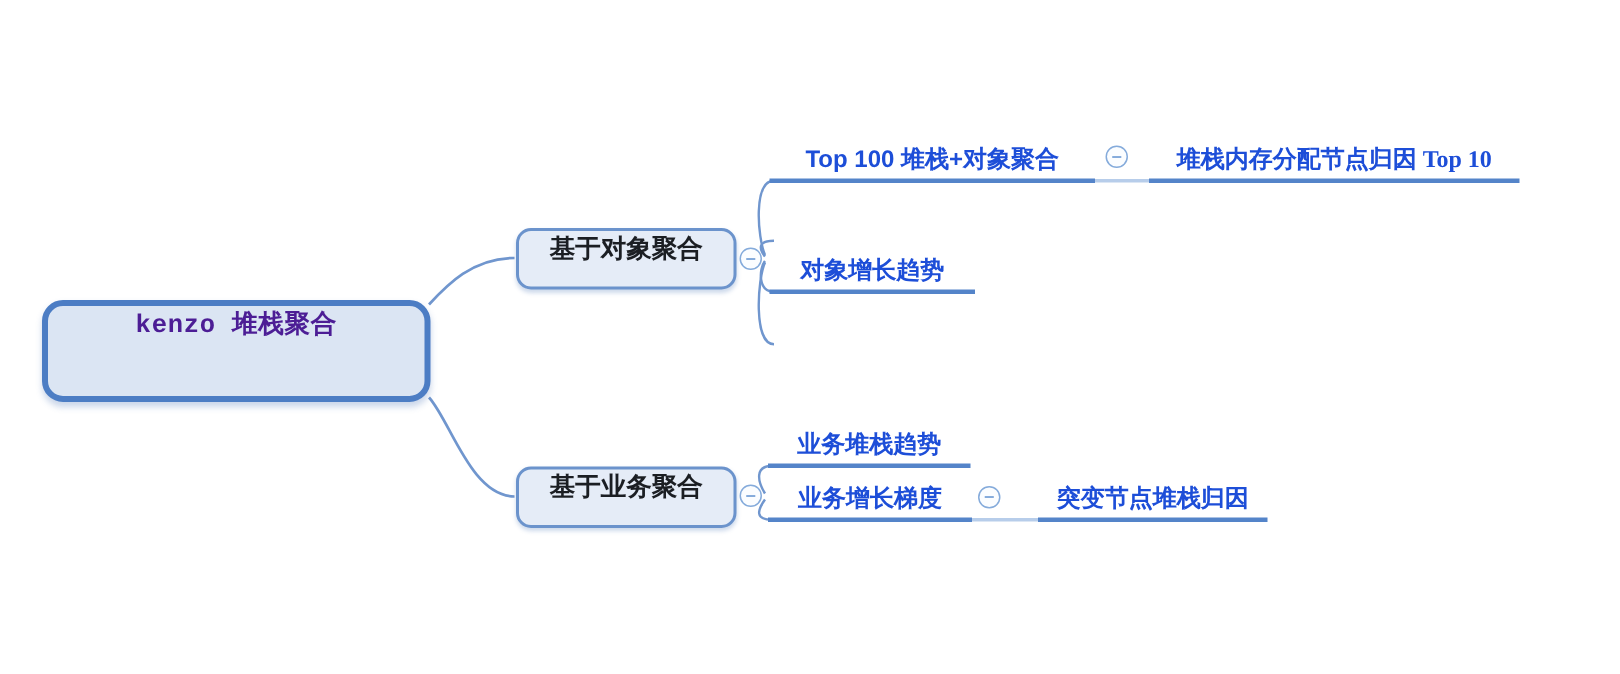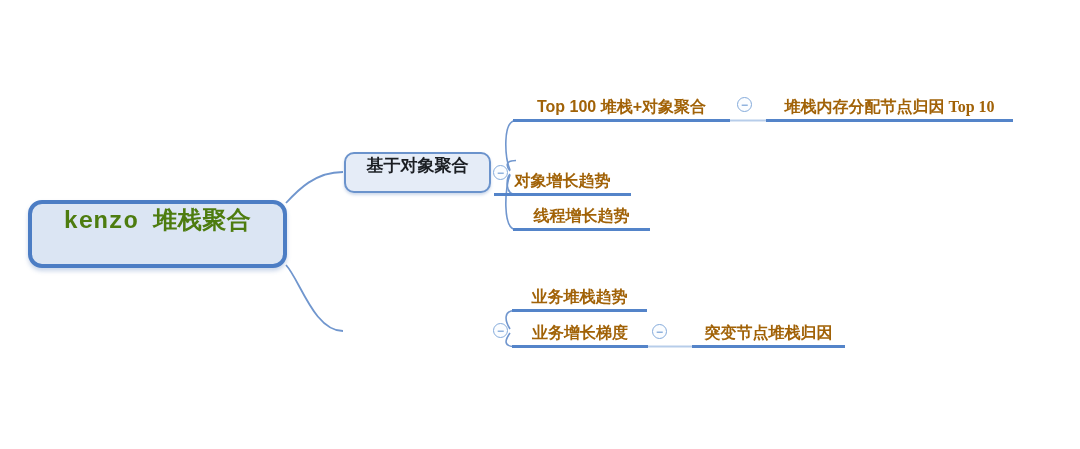--- a/index.html
+++ b/index.html
@@ -10,26 +10,26 @@
   .links{position:absolute;left:0;top:0;width:1080px;height:449px;}
   .node{
     position:absolute;box-sizing:border-box;display:flex;align-items:flex-start;justify-content:center;
     background:#e5ecf7;border:2px solid #6b93cc;border-radius:10px;
     box-shadow:0 2px 3px rgba(90,130,190,.30);
     font-size:17px;font-weight:600;color:#1b1e23;cursor:default;font-family:Liberation Mono, monospace;
   }
   .node.root{
     background:#dbe5f3;border:4px solid #4c7dc4;border-radius:14px;
     box-shadow:0 3px 4px rgba(70,110,180,.28);
-    font-size:24px;font-weight:700;color:#4d7c0f;letter-spacing:.5px;
+    font-size:17px;font-weight:700;color:#4c1d95;letter-spacing:.5px;
   }
   .leaf{
     position:absolute;box-sizing:border-box;height:28px;line-height:25px;
     border-bottom:3px solid #5484c9;text-align:center;white-space:nowrap;
-    font-size:16px;font-weight:600;color:#a16207;cursor:default;
+    font-size:16px;font-weight:600;color:#1d4ed8;cursor:default;
   }
   .collapse{
     position:absolute;box-sizing:border-box;width:15px;height:15px;border-radius:50%;
     background:#fbfdff;border:1.5px solid #85abdb;color:#85abdb;
     display:flex;align-items:center;justify-content:center;
     font-size:12px;line-height:1;font-weight:700;cursor:pointer;
   }
   .collapse span{transform:translateY(-0.5px);}
 </style>
 </head>
@@ -54,45 +54,45 @@
     <path d="M 648 346.5 L 692 346.5" fill="none" stroke="#b7cdea" stroke-width="2.2"></path>
   </svg>
 
   <div class="node root" style="left:28px;top:200px;width:259px;height:68px;">
     <span>kenzo 堆栈聚合</span>
   </div>
 
   <div class="node" style="left:344px;top:152px;width:147px;height:41px;">
     <span>基于对象聚合</span>
   </div>
+  <div class="node" style="left:344px;top:311px;width:147px;height:41px;">
+    <span>基于业务聚合</span>
+  </div>
 
   <div class="collapse" style="left:493px;top:165px;">
     <span>−</span>
   </div>
   <div class="collapse" style="left:493px;top:323px;">
     <span>−</span>
   </div>
   <div class="collapse" style="left:737px;top:97px;">
     <span>−</span>
   </div>
   <div class="collapse" style="left:652px;top:324px;">
     <span>−</span>
   </div>
 
   <div class="leaf" style="left:513px;top:94px;width:217px;">
     <span>Top 100 堆栈+对象聚合</span>
   </div>
   <div class="leaf" style="left:766px;top:94px;width:247px;font-family:Liberation Serif, serif;">
     <span>堆栈内存分配节点归因 Top 10</span>
   </div>
-  <div class="leaf" style="left:494px;top:168px;width:137px;">
+  <div class="leaf" style="left:513px;top:168px;width:137px;">
     <span>对象增长趋势</span>
-  </div>
-  <div class="leaf" style="left:513px;top:203px;width:137px;">
-    <span>线程增长趋势</span>
   </div>
 
   <div class="leaf" style="left:512px;top:284px;width:135px;font-family:Liberation Serif, serif;">
     <span>业务堆栈趋势</span>
   </div>
   <div class="leaf" style="left:512px;top:320px;width:136px;">
     <span>业务增长梯度</span>
   </div>
   <div class="leaf" style="left:692px;top:320px;width:153px;">
     <span>突变节点堆栈归因</span>

